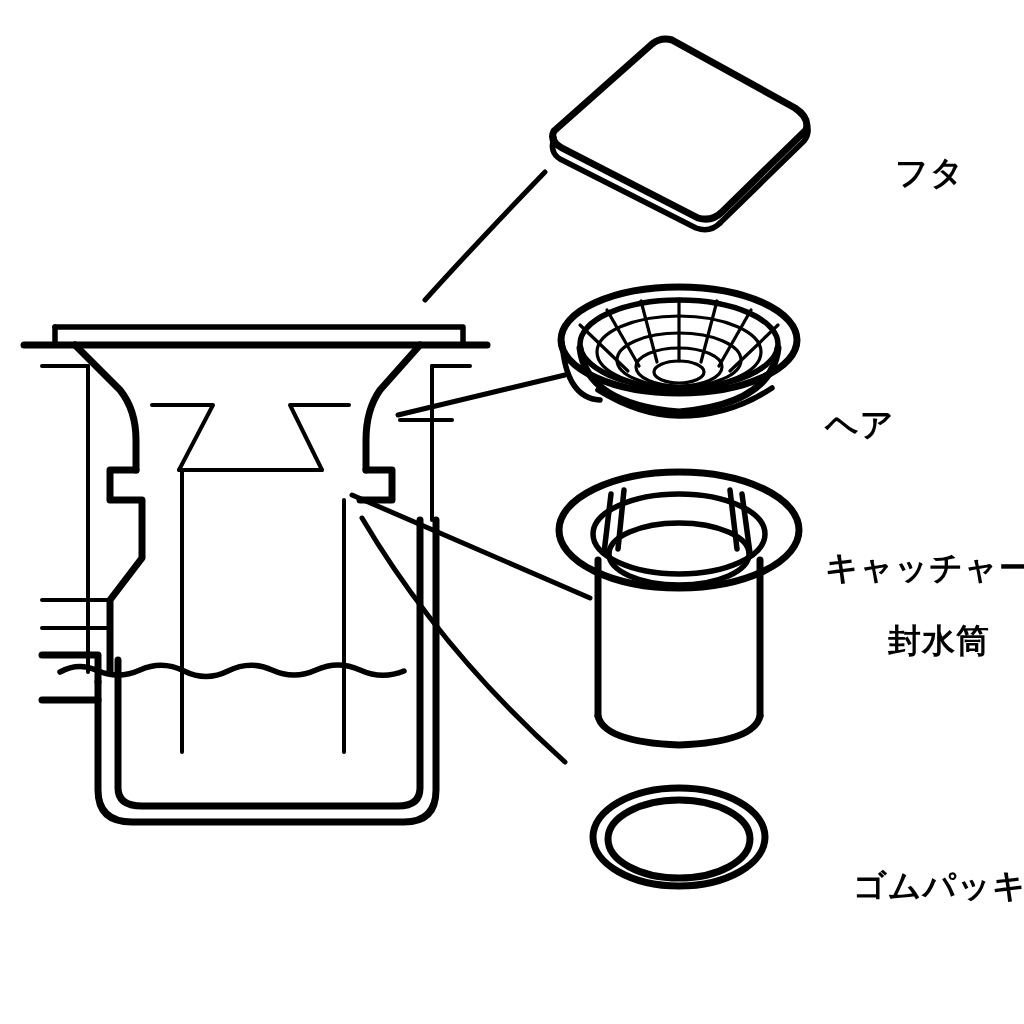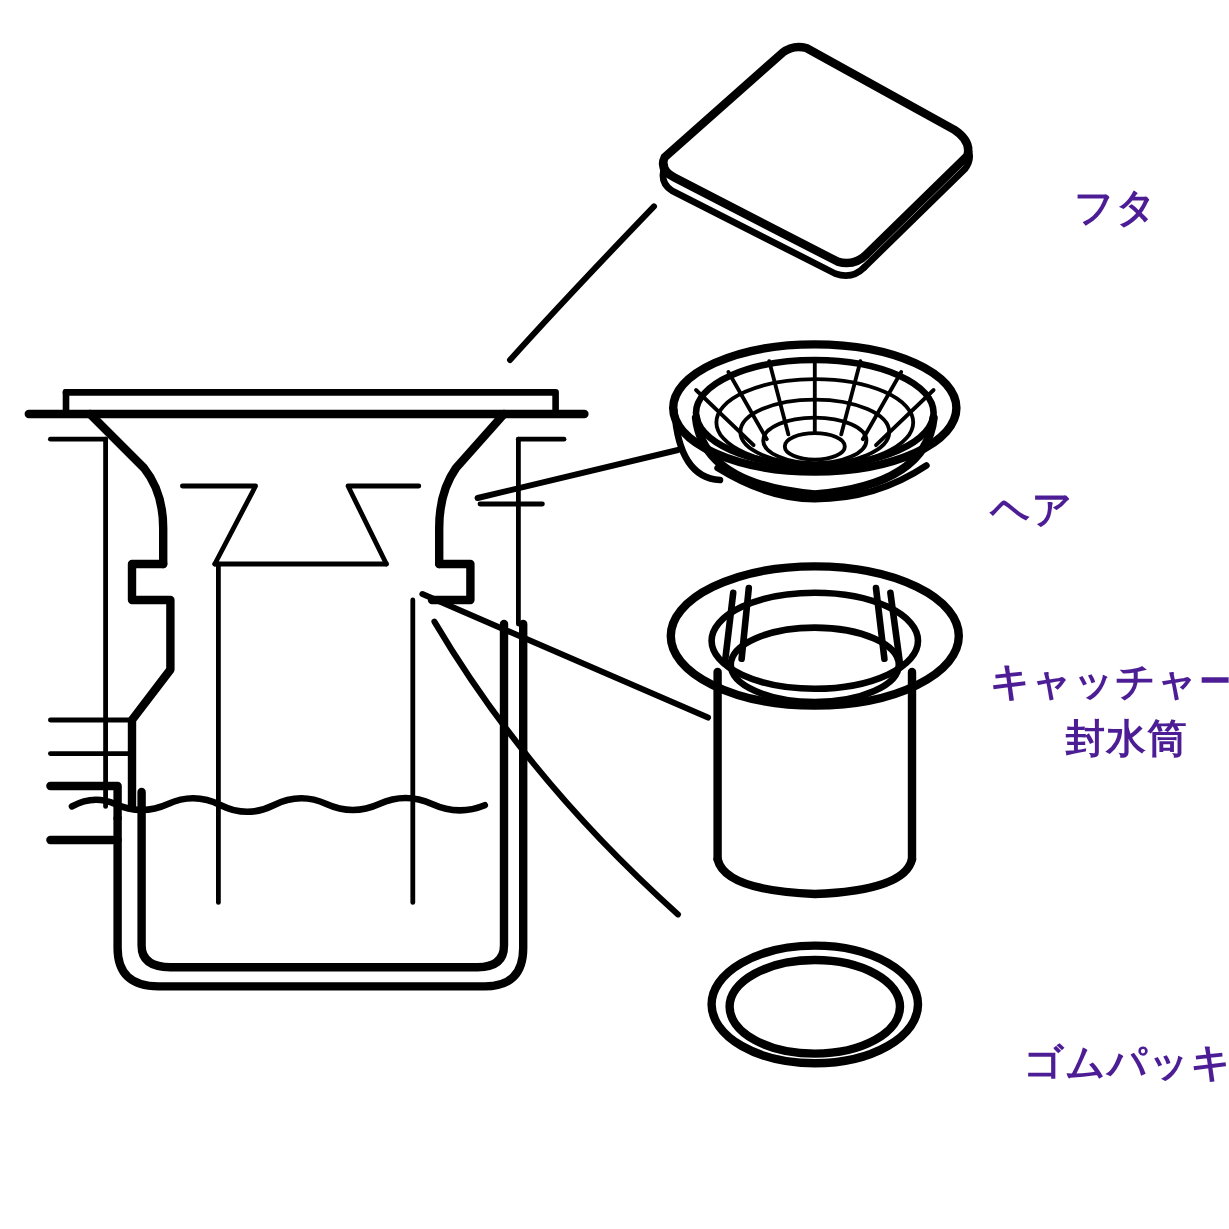--- a/index.html
+++ b/index.html
@@ -30,21 +30,21 @@
     stroke-linecap: round;
     stroke-linejoin: round;
   }
   .ink-thick   { stroke-width: 7; }
   .ink-med     { stroke-width: 5.5; }
   .ink-thin    { stroke-width: 4; }
   .ink-hair    { stroke-width: 3.2; }
   .leader      { stroke-width: 5; stroke-linecap: round; fill: none; stroke: #000; }
   .label {
     position: absolute;
-    color: #4c1d95;
+    color: #000000;
     font-family: "DejaVu Sans", "Liberation Sans", sans-serif;
     font-weight: 700;
     font-size: 33px;
     line-height: 1.28;
     letter-spacing: 1px;
     white-space: pre;
     user-select: none;
   }
   .label-2line { line-height: 1.45; }
 </style>
@@ -220,21 +220,21 @@
 
   <div class="label" style="left:845px; top:110px;">
     <span>フタ</span>
   </div>
 
   <div class="label label-2line" style="left:825px; top:305px;">
     <div>ヘア</div>
     <div>キャッチャー</div>
   </div>
 
-  <div class="label" style="left:838px; top:553px;">
+  <div class="label" style="left:838px; top:578px;">
     <span>封水筒</span>
   </div>
 
   <div class="label" style="left:803px; top:823px;">
     <span>ゴムパッキン</span>
   </div>
 
 </div>
 
 </body></html>

